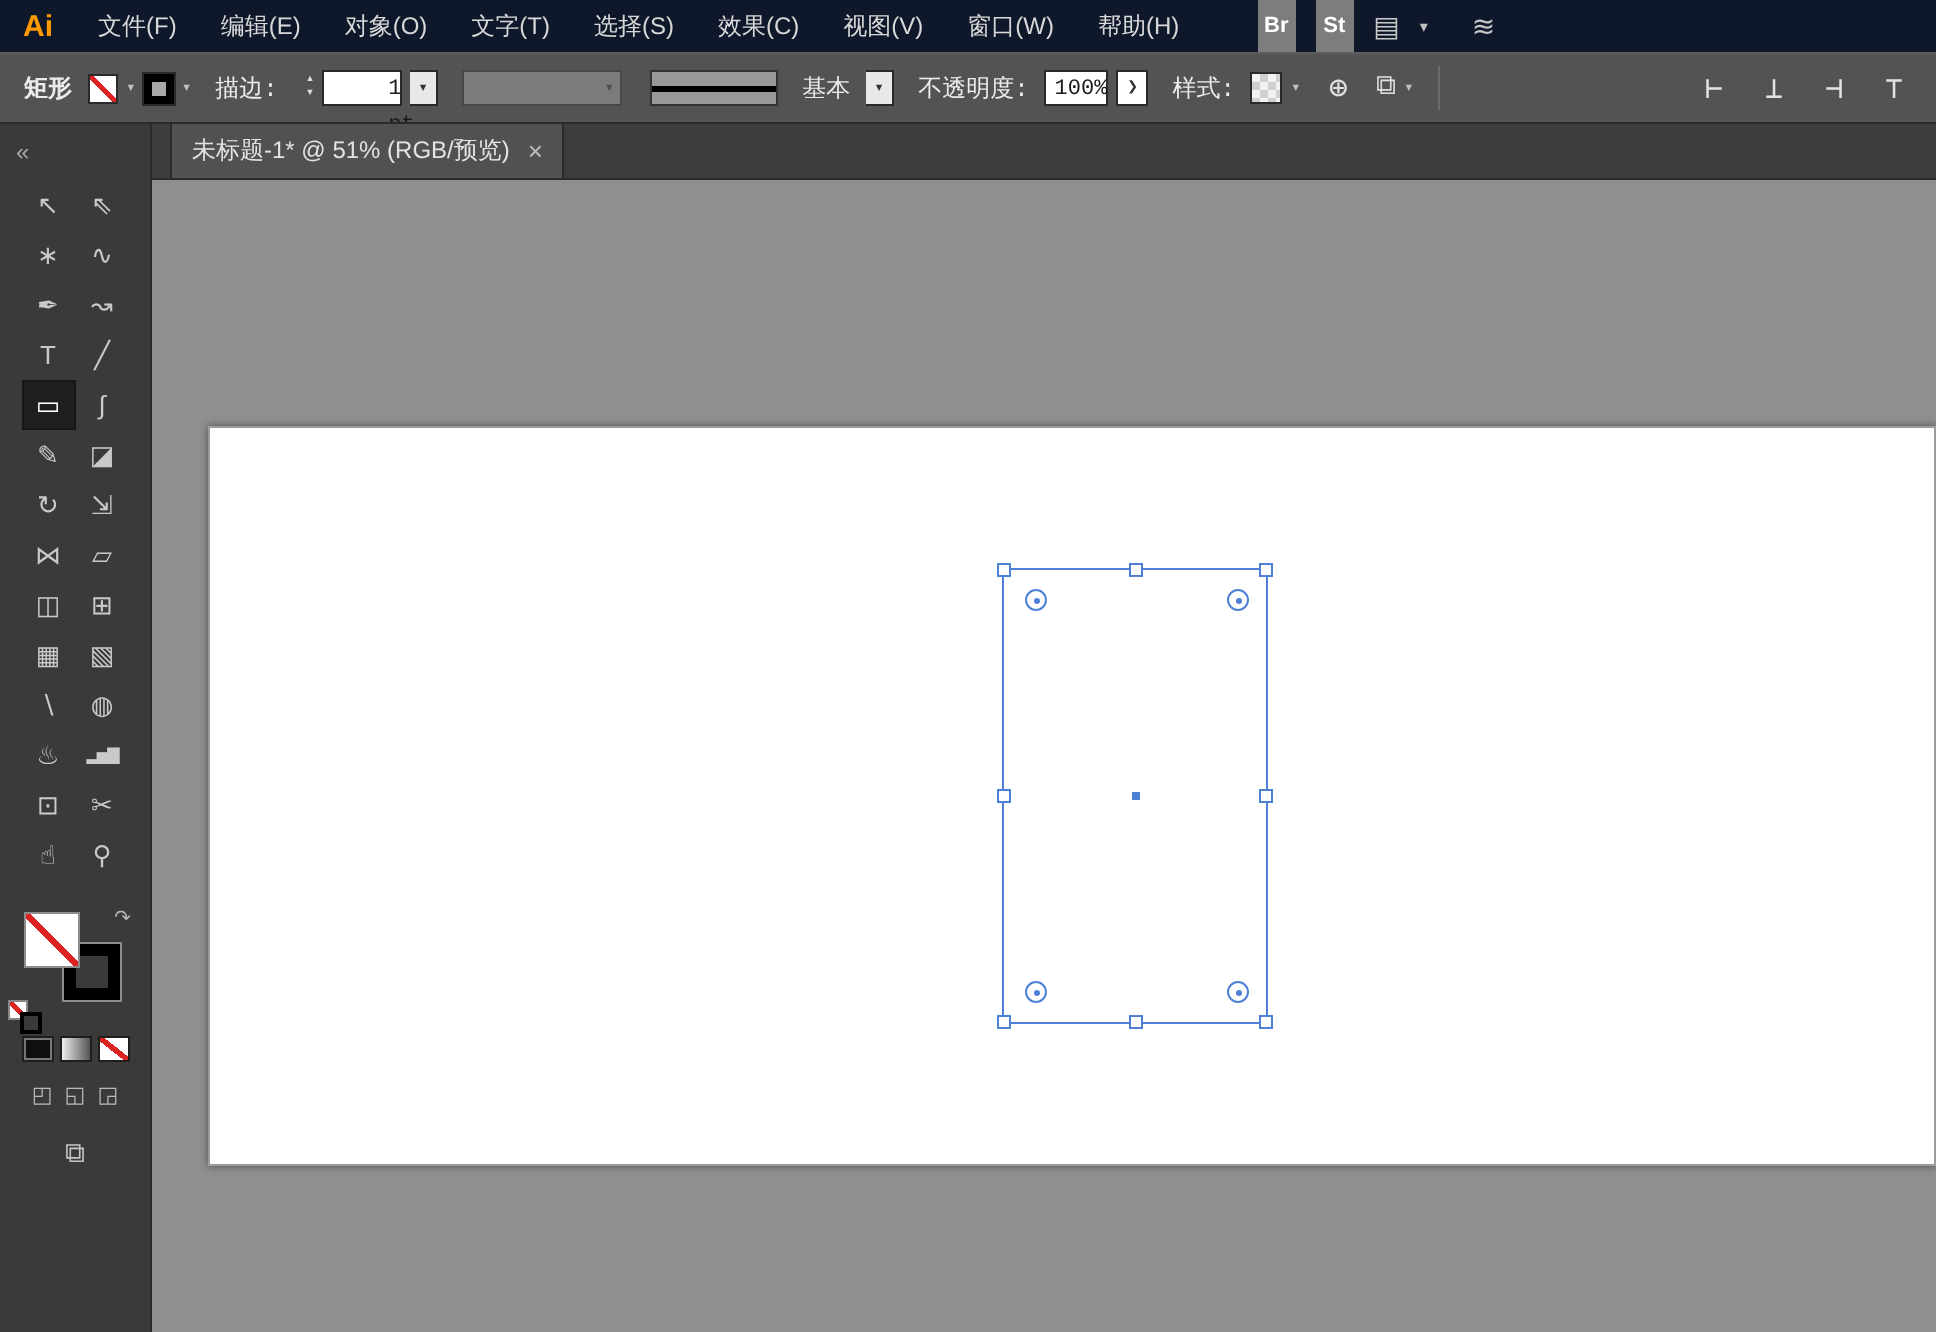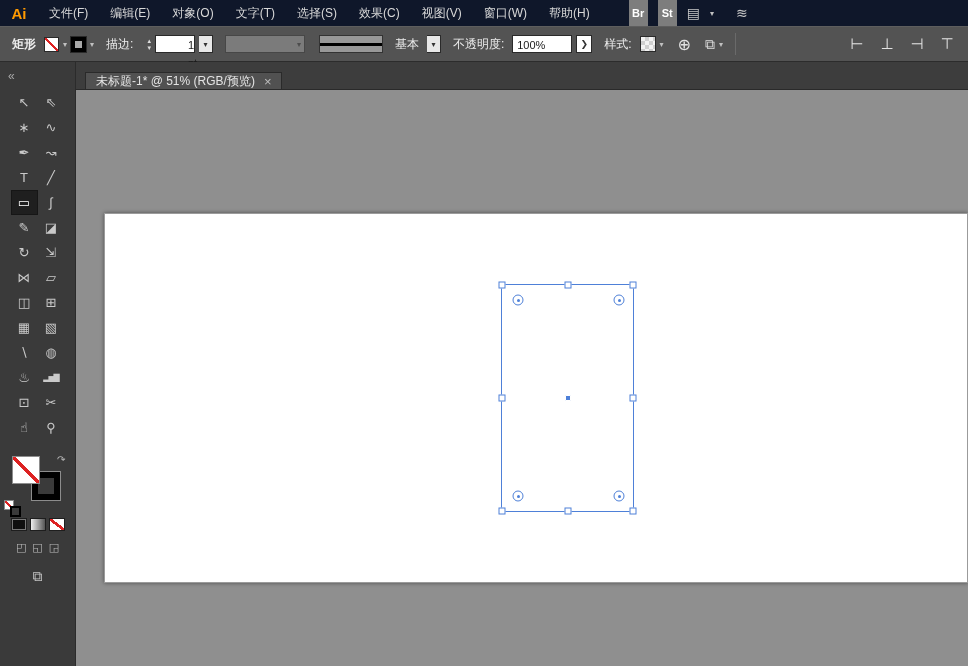--- a/index.html
+++ b/index.html
@@ -13,32 +13,32 @@
   .menu-item { padding:0 11px; font-size:12px; color:#d8d8d8; line-height:26px; cursor:default; }
   .mb-right { display:flex; align-items:center; margin-left:28px; gap:10px; }
   .badge { width:19px; height:30px; background:#7d7d7d; color:#fff; font-size:11px; font-weight:bold;
     display:flex; align-items:center; justify-content:center; border-radius:2px; }
   .ws-icon { color:#c8c8c8; font-size:14px; }
   .caret { color:#c0c0c0; font-size:8px; }
   .scribble { color:#c8c8c8; font-size:14px; margin-left:12px; }
 
   
   .controlbar { height:36px; background:#535353; border-top:1px solid #5e5e5e; border-bottom:1px solid #2c2c2c;
-    display:flex; align-items:center; flex:0 0 36px; padding:0 10px; gap:4px; color:#ececec; font-size:12px; }
+    display:flex; align-items:center; flex:0 0 36px; padding:0 10px; gap:4px; color:#ececec; font-size:12px;font-family:Liberation Mono, monospace; }
   .cb-label { margin:0 4px 0 8px; white-space:nowrap; }
   .cb-label.first { margin-left:2px; font-weight:bold; }
   .swatch { width:15px; height:15px; border:1px solid #2a2a2a; background:#fff; display:inline-block; }
   .fill-none { background-image:linear-gradient(to top right, transparent 44%, #d22 44%, #d22 56%, transparent 56%); }
   .stroke-sw { border:4px solid #000; background:#a8a8a8; outline:1px solid #2a2a2a; width:15px; height:15px; }
   .stepper { display:flex; flex-direction:column; line-height:7px; font-size:7px; color:#ddd; margin-left:6px; }
   .stepper span { cursor:pointer; }
   .field { background:#fff; color:#1a1a1a; height:18px; line-height:18px; font-size:11px;
     padding:0 4px; border:1px solid #2a2a2a; }
   .field.w40 { width:40px;padding-left:32px; }
-  .field.w46 { width:60px; text-align:left; }
+  .field.w46 { width:32px; text-align:left; }
   .dd-box { width:14px; height:18px; background:#e8e8e8; border:1px solid #2a2a2a; border-left:none;
     display:flex; align-items:center; justify-content:center; color:#333; font-size:8px; cursor:pointer; }
   .var-width { width:80px; height:18px; background:#7b7b7b; border:1px solid #474747; margin-left:8px;
     display:flex; align-items:center; justify-content:flex-end; }
   .var-width .caret { color:#4d4d4d; margin-right:3px; }
   .brush-preview { width:64px; height:18px; background:#989898; border:1px solid #333; margin-left:10px;
     display:flex; align-items:center; }
   .brush-preview i { display:block; width:100%; height:3px; background:#000; }
   .btn-sq { width:16px; height:18px; background:#fff; border:1px solid #2a2a2a; color:#333;
     display:flex; align-items:center; justify-content:center; font-size:9px; cursor:pointer; }
@@ -83,21 +83,21 @@
   .cgn.none { background:#fff;
     background-image:linear-gradient(to top right, transparent 42%, #d22 42%, #d22 58%, transparent 58%); }
 
   .modes-row { display:flex; gap:6px; margin-top:10px; }
   .mode-ic { color:#b9b9b9; font-size:11px; cursor:pointer; }
   .screen-mode { margin-top:14px; color:#c4c4c4; font-size:14px; cursor:pointer; }
 
   .right-col { flex:1; display:flex; flex-direction:column; min-width:0; }
   .tabbar { height:28px; background:#3d3d3d; border-bottom:1px solid #2a2a2a; display:flex;
     align-items:flex-end; flex:0 0 28px; padding-left:9px; }
-  .tab { height:17px; background:#515151; border:1px solid #2a2a2a; border-bottom:none;
+  .tab { height:28px; background:#515151; border:1px solid #2a2a2a; border-bottom:none;
     display:flex; align-items:center; gap:9px; padding:0 10px; color:#e3e3e3; font-size:12px; cursor:pointer;text-align:center; }
   .tab-close { color:#bdbdbd; font-size:13px; cursor:pointer; }
 
   
   .canvas { position:relative; flex:1; background:#8f8f8f; overflow:hidden; }
   .artboard { position:absolute; left:28px; top:123px; right:0; height:370px; background:#fff;
     box-shadow:0 0 4px rgba(0,0,0,.45); border:1px solid #9b9b9b; }
   .selection { position:absolute; left:425px; top:194px; width:133px; height:228px;
     border:1px solid #4e80d8; }
   .handle { position:absolute; width:7px; height:7px; background:#fff; border:1px solid #4e80d8;

